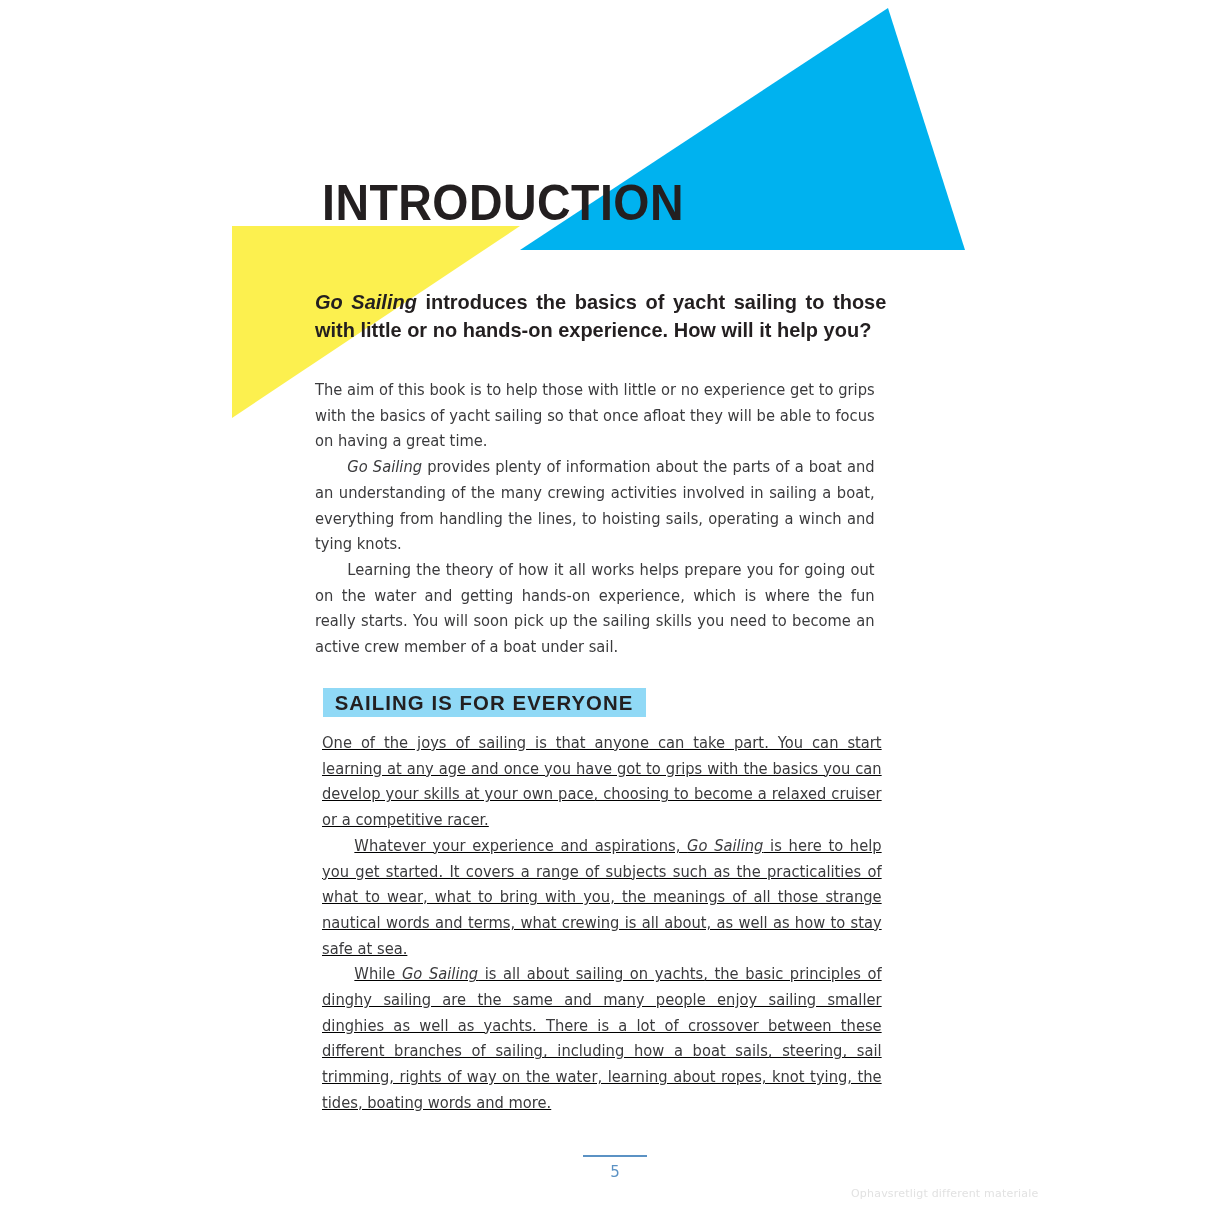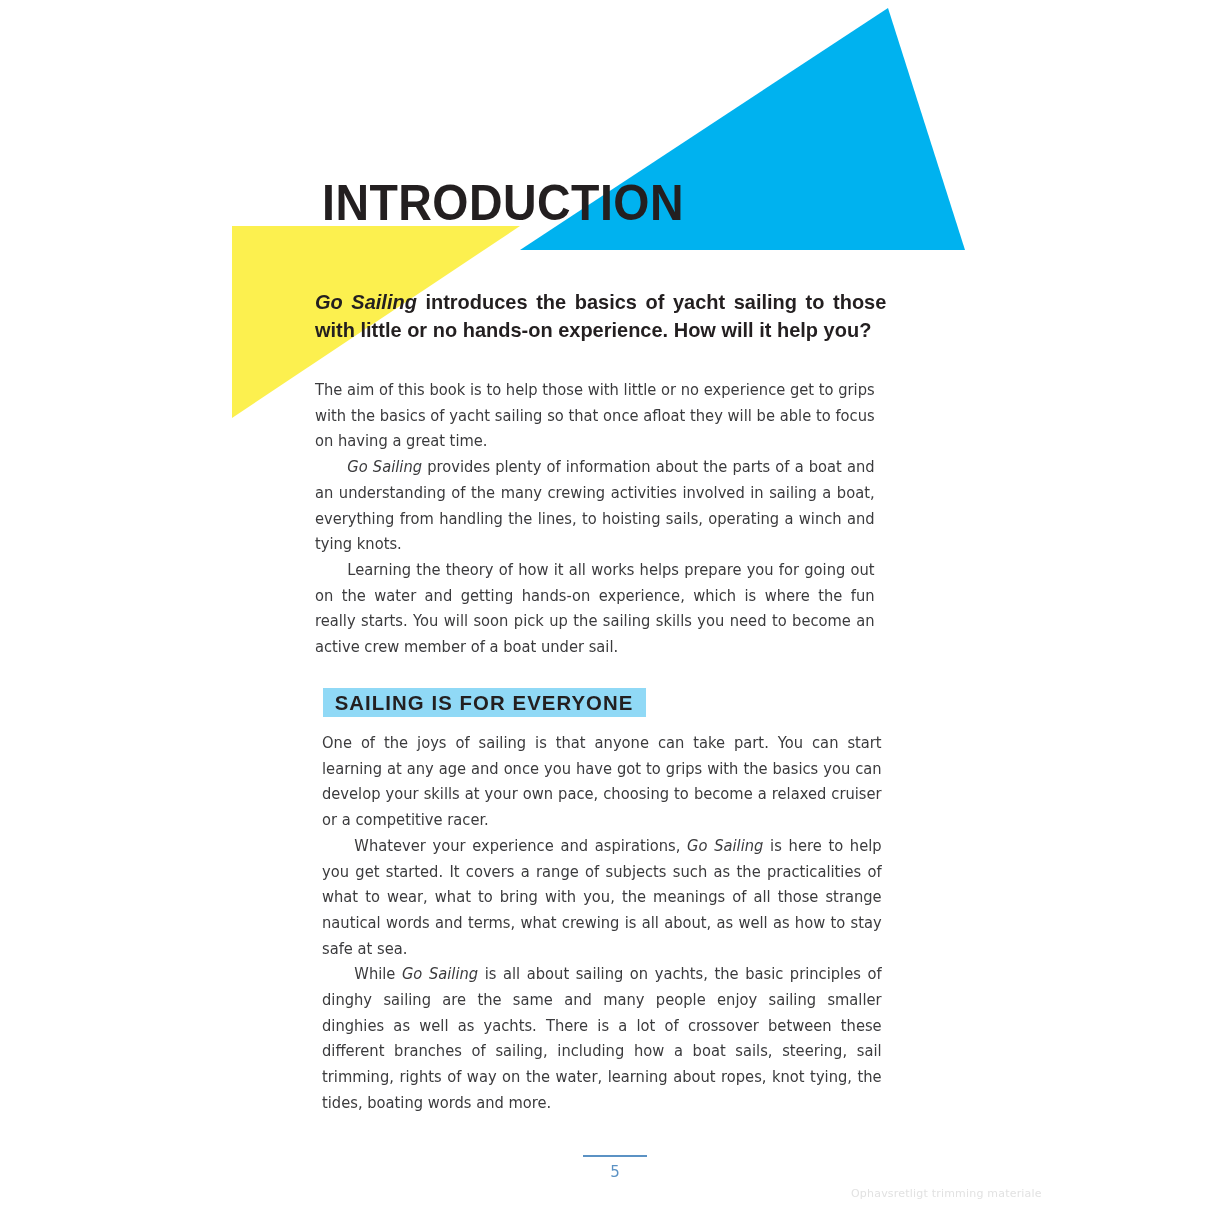--- a/index.html
+++ b/index.html
@@ -105,20 +105,21 @@
     transform: scaleX(0.97);
     transform-origin: left top;
     white-space: nowrap;
   }
 
   .col2 {
     position: absolute;
     left: 322px;
     top: 731px;
     width: 586px;
+    text-decoration: underline;
   }
 
   
   .folio {
     position: absolute;
     left: 583px;
     top: 1155px;
     width: 64px;
     text-align: center;
   }
@@ -177,15 +178,15 @@
         <p class="body indent"><span>Whatever your experience and aspirations, </span><em>Go Sailing</em><span> is here to help you get started. It covers a range of subjects such as the practicalities of what to wear, what to bring with you, the meanings of all those strange nautical words and terms, what crewing is all about, as well as how to stay safe at sea.</span></p>
         <p class="body indent"><span>While </span><em>Go Sailing</em><span> is all about sailing on yachts, the basic principles of dinghy sailing are the same and many people enjoy sailing smaller dinghies as well as yachts. There is a lot of crossover between these different branches of sailing, including how a boat sails, steering, sail trimming, rights of way on the water, learning about ropes, knot tying, the tides, boating words and more.</span></p>
       </div>
   </div>
 
   <div class="folio">
     <div class="folio-rule"></div>
     <div class="folio-num">5</div>
   </div>
 
-  <div class="copyright">Ophavsretligt trimming materiale</div>
+  <div class="copyright">Ophavsretligt different materiale</div>
 
 </div>
 
 </body></html>

